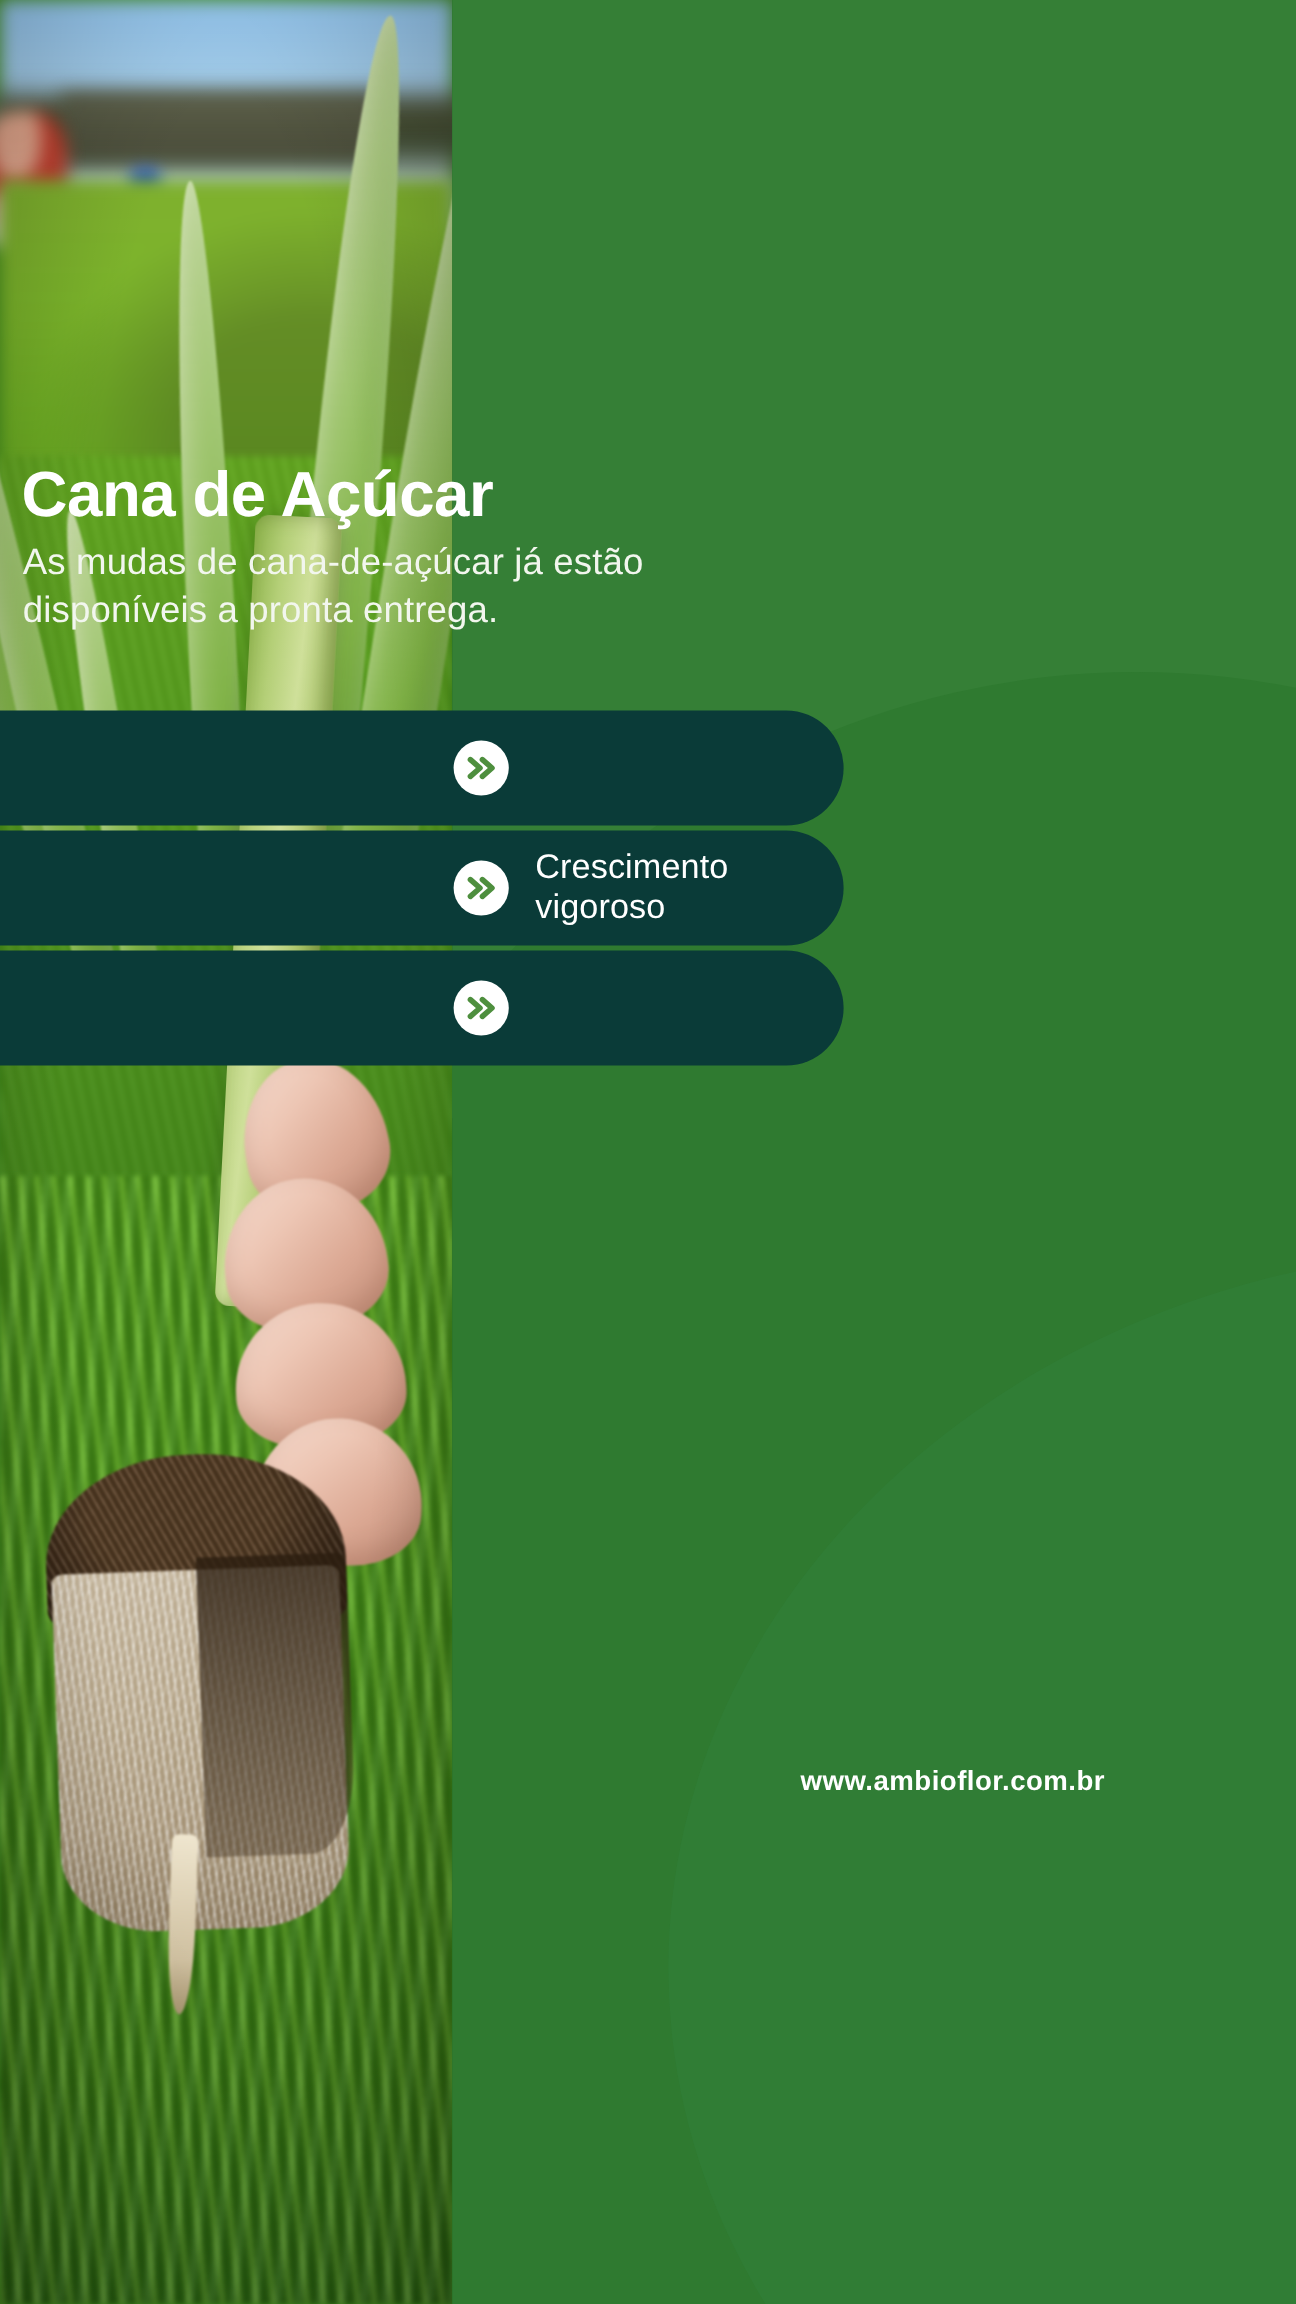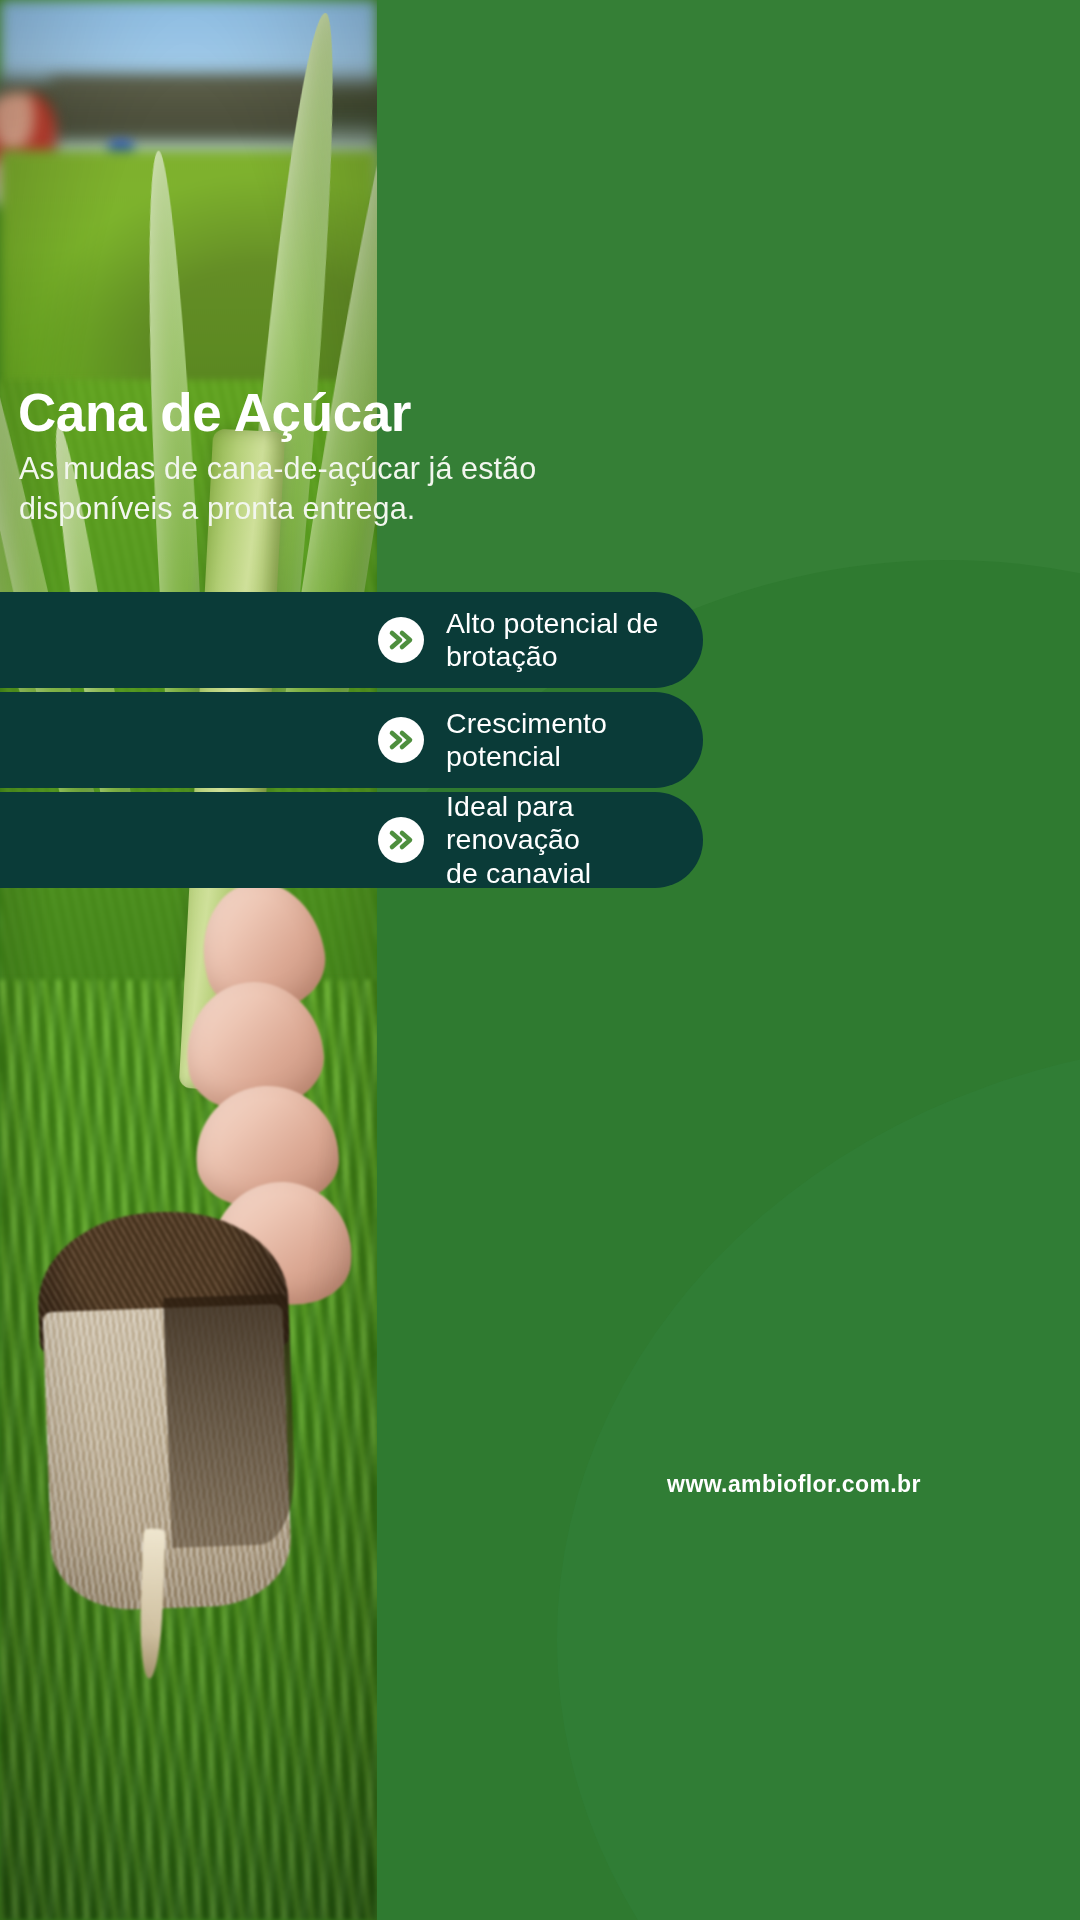--- a/index.html
+++ b/index.html
@@ -315,46 +315,42 @@
 
     <div class="pill p1">
       <span class="pill-icon">
         <svg width="26" height="24" viewBox="0 0 26 24" aria-hidden="true">
           <g fill="none" stroke="#4e8f3e" stroke-width="4.6" stroke-linecap="round" stroke-linejoin="round">
             <polyline points="4,5 12,12 4,19"></polyline>
             <polyline points="14,5 22,12 14,19"></polyline>
           </g>
         </svg>
       </span>
-      <span class="pill-text">Alto potencial de
-brotação</span>
     </div>
 
     <div class="pill p2">
       <span class="pill-icon">
         <svg width="26" height="24" viewBox="0 0 26 24" aria-hidden="true">
           <g fill="none" stroke="#4e8f3e" stroke-width="4.6" stroke-linecap="round" stroke-linejoin="round">
             <polyline points="4,5 12,12 4,19"></polyline>
             <polyline points="14,5 22,12 14,19"></polyline>
           </g>
         </svg>
       </span>
       <span class="pill-text">Crescimento
-potencial</span>
+vigoroso</span>
     </div>
 
     <div class="pill p3">
       <span class="pill-icon">
         <svg width="26" height="24" viewBox="0 0 26 24" aria-hidden="true">
           <g fill="none" stroke="#4e8f3e" stroke-width="4.6" stroke-linecap="round" stroke-linejoin="round">
             <polyline points="4,5 12,12 4,19"></polyline>
             <polyline points="14,5 22,12 14,19"></polyline>
           </g>
         </svg>
       </span>
-      <span class="pill-text">Ideal para renovação
-de canavial</span>
     </div>
 
 
     <div class="footer-url">www.ambioflor.com.br</div>
   </div>
 </div>
 
 </body></html>

